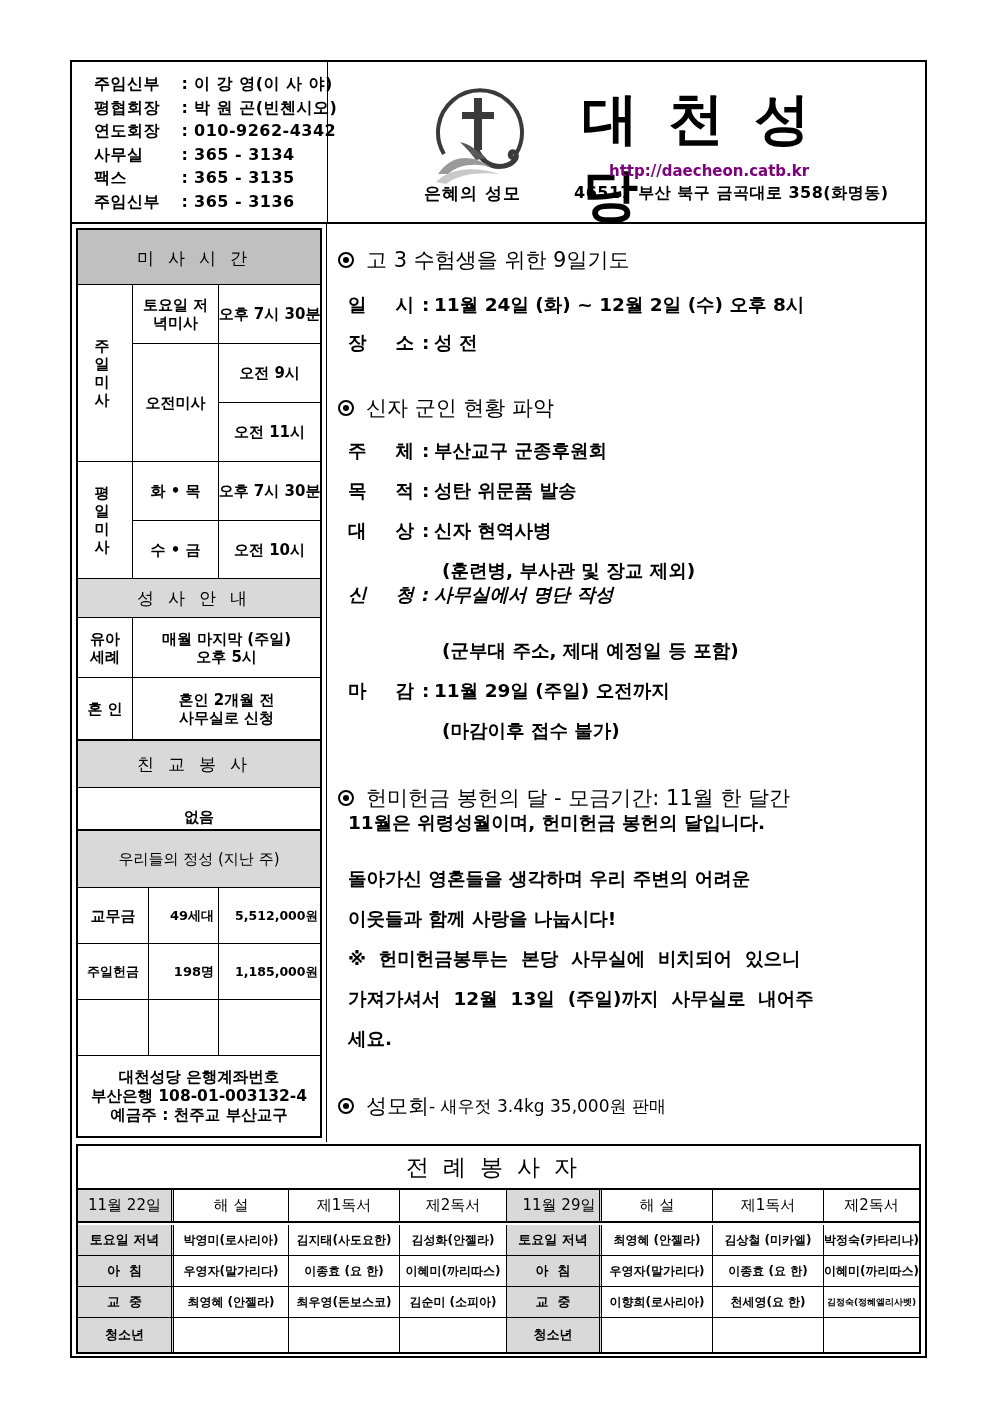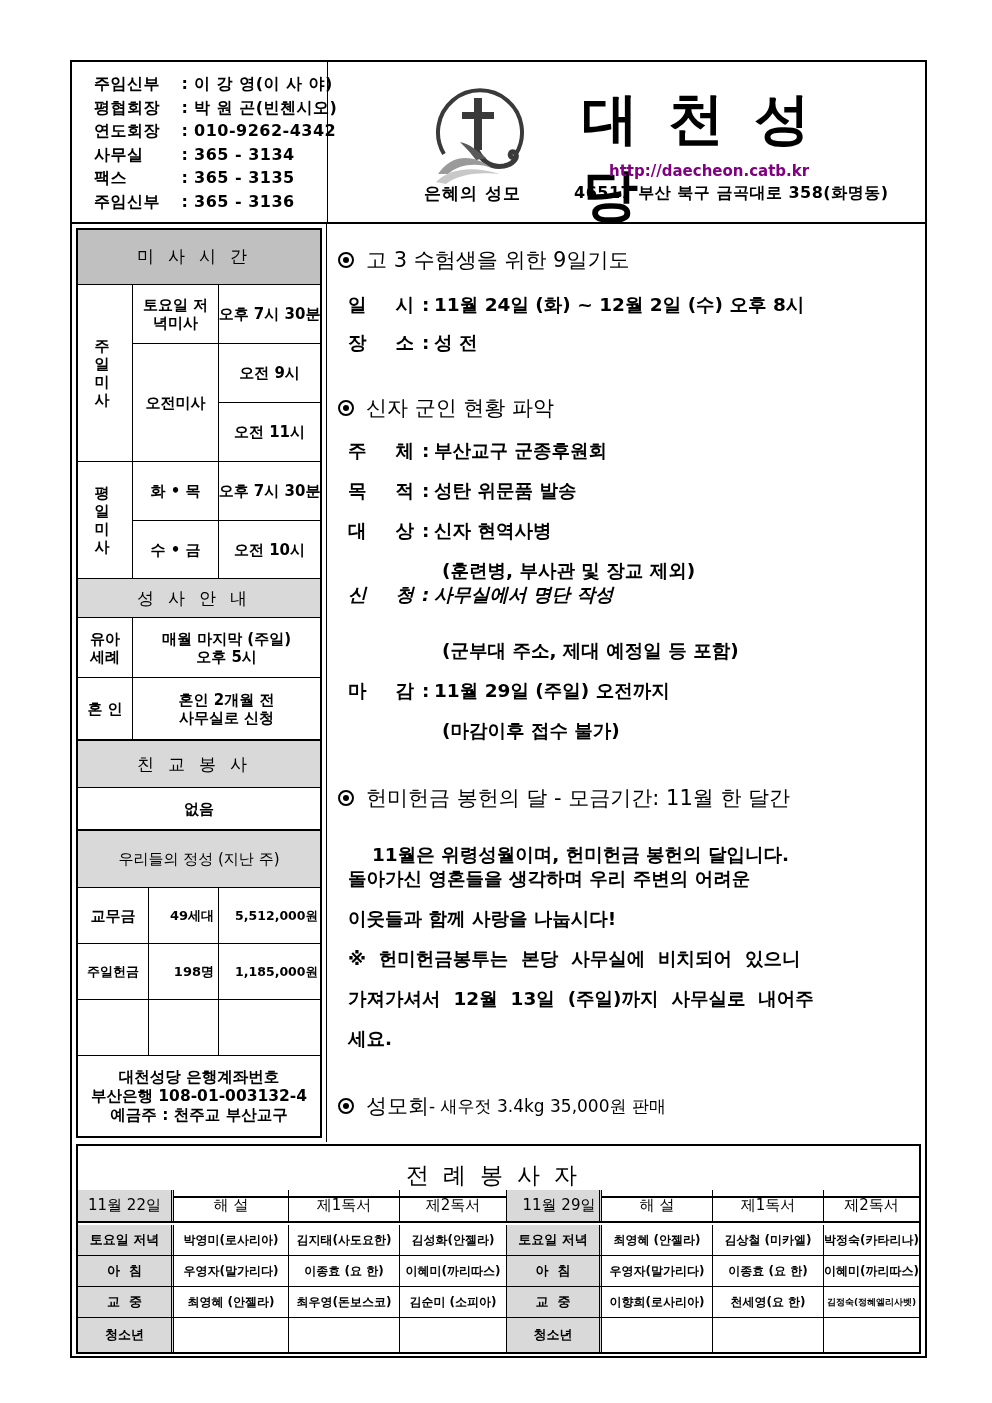--- a/index.html
+++ b/index.html
@@ -35,21 +35,21 @@
   .sec-title { position:absolute; font-size:21px; font-weight:normal; white-space:nowrap; display:flex; align-items:center; }
   .bullet { display:inline-block; width:16px; height:16px; border:2px solid #000; border-radius:50%; position:relative; margin-right:12px; box-sizing:border-box; }
   .bullet::after { content:""; position:absolute; left:3px; top:3px; width:6px; height:6px; background:#000; border-radius:50%; }
   .line { position:absolute; font-size:18.5px; font-weight:bold; white-space:nowrap; }
   .line .k { display:inline-block; width:66px; letter-spacing:0; text-align:justify; text-align-last:justify; margin-right:8px; }
   .line .c { display:inline-block; width:12px; }
   .para { position:absolute; font-size:18.5px; font-weight:bold; white-space:nowrap; }
 
   
   .btable { position:absolute; left:4px; top:1082px; width:845px; height:210px; border:2px solid #000; box-sizing:border-box; }
-  .btitle { position:absolute; left:0; top:0; width:841px; height:42px; border-bottom:2px solid #000; display:flex; align-items:center; justify-content:center; font-size:23px; letter-spacing:14px; font-family:Liberation Serif, serif;margin-top:8px; }
+  .btitle { position:absolute; left:0; top:0; width:841px; height:42px; border-bottom:2px solid #000; display:flex; align-items:center; justify-content:center; font-size:23px; letter-spacing:14px; font-family:Liberation Serif, serif; }
   .bt-row { position:absolute; left:0; width:841px; display:flex; box-sizing:border-box; }
   .bt-row > div { box-sizing:border-box; display:flex; align-items:center; justify-content:center; border-right:1px solid #000; font-size:12px; font-weight:bold; white-space:nowrap; overflow:hidden; }
   .bt-row .date { background:#d9d9d9; border-right:3px double #000; font-size:15px; font-weight:normal; }
   .bt-row .rlabel { background:#d9d9d9; border-right:3px double #000; font-size:13px; font-weight:bold; }
   .bt-row .hdr { font-size:15px; font-weight:normal; }
 </style>
 </head>
 <body>
 
 <div class="page">
@@ -103,21 +103,21 @@
     <div class="title">대천성당</div>
     <div class="url">http://daecheon.catb.kr</div>
     <div class="addr">46517 부산 북구 금곡대로 358(화명동)</div>
   </div>
 
   <div class="vdiv"></div>
 
   <div class="leftbox">
 
     <div class="lrow gray" style="top:0;height:55px;">
-      <div class="cell heading" style="left:0;top:0;width:242px;height:56px;font-family:Liberation Mono, monospace;">미사시간</div>
+      <div class="cell heading" style="left:0;top:0;width:242px;height:56px;">미사시간</div>
     </div>
 
     <div class="lrow" style="top:55px;height:177px;">
       <div class="cell" style="left:0;top:0;width:54px;height:176px;padding:0 8px;letter-spacing:6px;">주 일 미 사</div>
       <div class="cell bl" style="left:54px;top:0;width:86px;height:58px;padding:0 9px;">토요일 저녁미사</div>
       <div class="cell bl" style="left:140px;top:0;width:102px;height:58px;white-space:nowrap;">오후 7시 30분</div>
       <div class="cell bl bt" style="left:54px;top:58px;width:86px;height:118px;">오전미사</div>
       <div class="cell bl bt" style="left:140px;top:58px;width:102px;height:59px;">오전 9시</div>
       <div class="cell bl bt" style="left:140px;top:117px;width:102px;height:59px;">오전 11시</div>
     </div>
@@ -139,21 +139,21 @@
     </div>
     <div class="lrow" style="top:448px;height:63px;border-bottom:2px solid #000;">
       <div class="cell" style="left:0;top:0;width:54px;height:61px;">혼 인</div>
       <div class="cell bl" style="left:54px;top:0;width:188px;height:61px;padding:0 40px;">혼인 2개월 전 사무실로 신청</div>
     </div>
 
     <div class="lrow lgray" style="top:511px;height:47px;">
       <div class="cell heading" style="left:0;top:0;width:242px;height:46px;">친교봉사</div>
     </div>
     <div class="lrow" style="top:558px;height:43px;border-bottom:2px solid #000;">
-      <div class="cell" style="left:0;top:0;width:242px;height:41px;">없음</div>
+      <div class="cell" style="left:0;top:8px;width:242px;height:41px;">없음</div>
     </div>
 
     <div class="lrow lgray" style="top:601px;height:57px;">
       <div class="cell" style="left:0;top:0;width:242px;height:56px;font-weight:normal;">우리들의 정성 (지난 주)</div>
     </div>
     <div class="lrow" style="top:658px;height:56px;">
       <div class="cell" style="left:0;top:0;width:70px;height:55px;">교무금</div>
       <div class="cell bl" style="left:70px;top:0;width:70px;height:55px;justify-content:flex-end;padding-right:4px;font-size:13px;">49세대</div>
       <div class="cell bl" style="left:140px;top:0;width:102px;height:55px;font-size:12.5px;justify-content:flex-end;padding-right:2px;">5,512,000원</div>
     </div>
@@ -195,21 +195,21 @@
     <div class="line" style="left:104px;top:316px;">(훈련병, 부사관 및 장교 제외)</div>
     <div class="line" style="left:10px;top:340px;font-style:italic;"><span class="k">신 청</span><span class="c">:</span><span>사무실에서 명단 작성</span></div>
     <div class="line" style="left:104px;top:396px;">(군부대 주소, 제대 예정일 등 포함)</div>
     <div class="line" style="left:10px;top:436px;"><span class="k">마 감</span><span class="c">:</span><span>11월 29일 (주일) 오전까지</span></div>
     <div class="line" style="left:104px;top:476px;">(마감이후 접수 불가)</div>
 
     <div class="sec-title" style="left:0;top:542px;">
         <span class="bullet"></span>
         <span>헌미헌금 봉헌의 달 - 모금기간: 11월 한 달간</span>
       </div>
-    <div class="para" style="left:10px;top:600px;margin-left:24px;">11월은 위령성월이며, 헌미헌금 봉헌의 달입니다.</div>
+    <div class="para" style="left:10px;top:568px;">11월은 위령성월이며, 헌미헌금 봉헌의 달입니다.</div>
     <div class="para" style="left:10px;top:624px;">돌아가신 영혼들을 생각하며 우리 주변의 어려운</div>
     <div class="para" style="left:10px;top:664px;">이웃들과 함께 사랑을 나눕시다!</div>
     <div class="para" style="left:10px;top:704px;white-space:pre;">※  헌미헌금봉투는  본당  사무실에  비치되어  있으니</div>
     <div class="para" style="left:10px;top:744px;white-space:pre;">가져가셔서  12월  13일  (주일)까지  사무실로  내어주</div>
     <div class="para" style="left:10px;top:784px;">세요.</div>
 
     <div class="sec-title" style="left:0;top:850px;">
         <span class="bullet"></span>
         <span>성모회</span>
         <span style="font-size:17px;"> - 새우젓 3.4kg 35,000원 판매</span>

